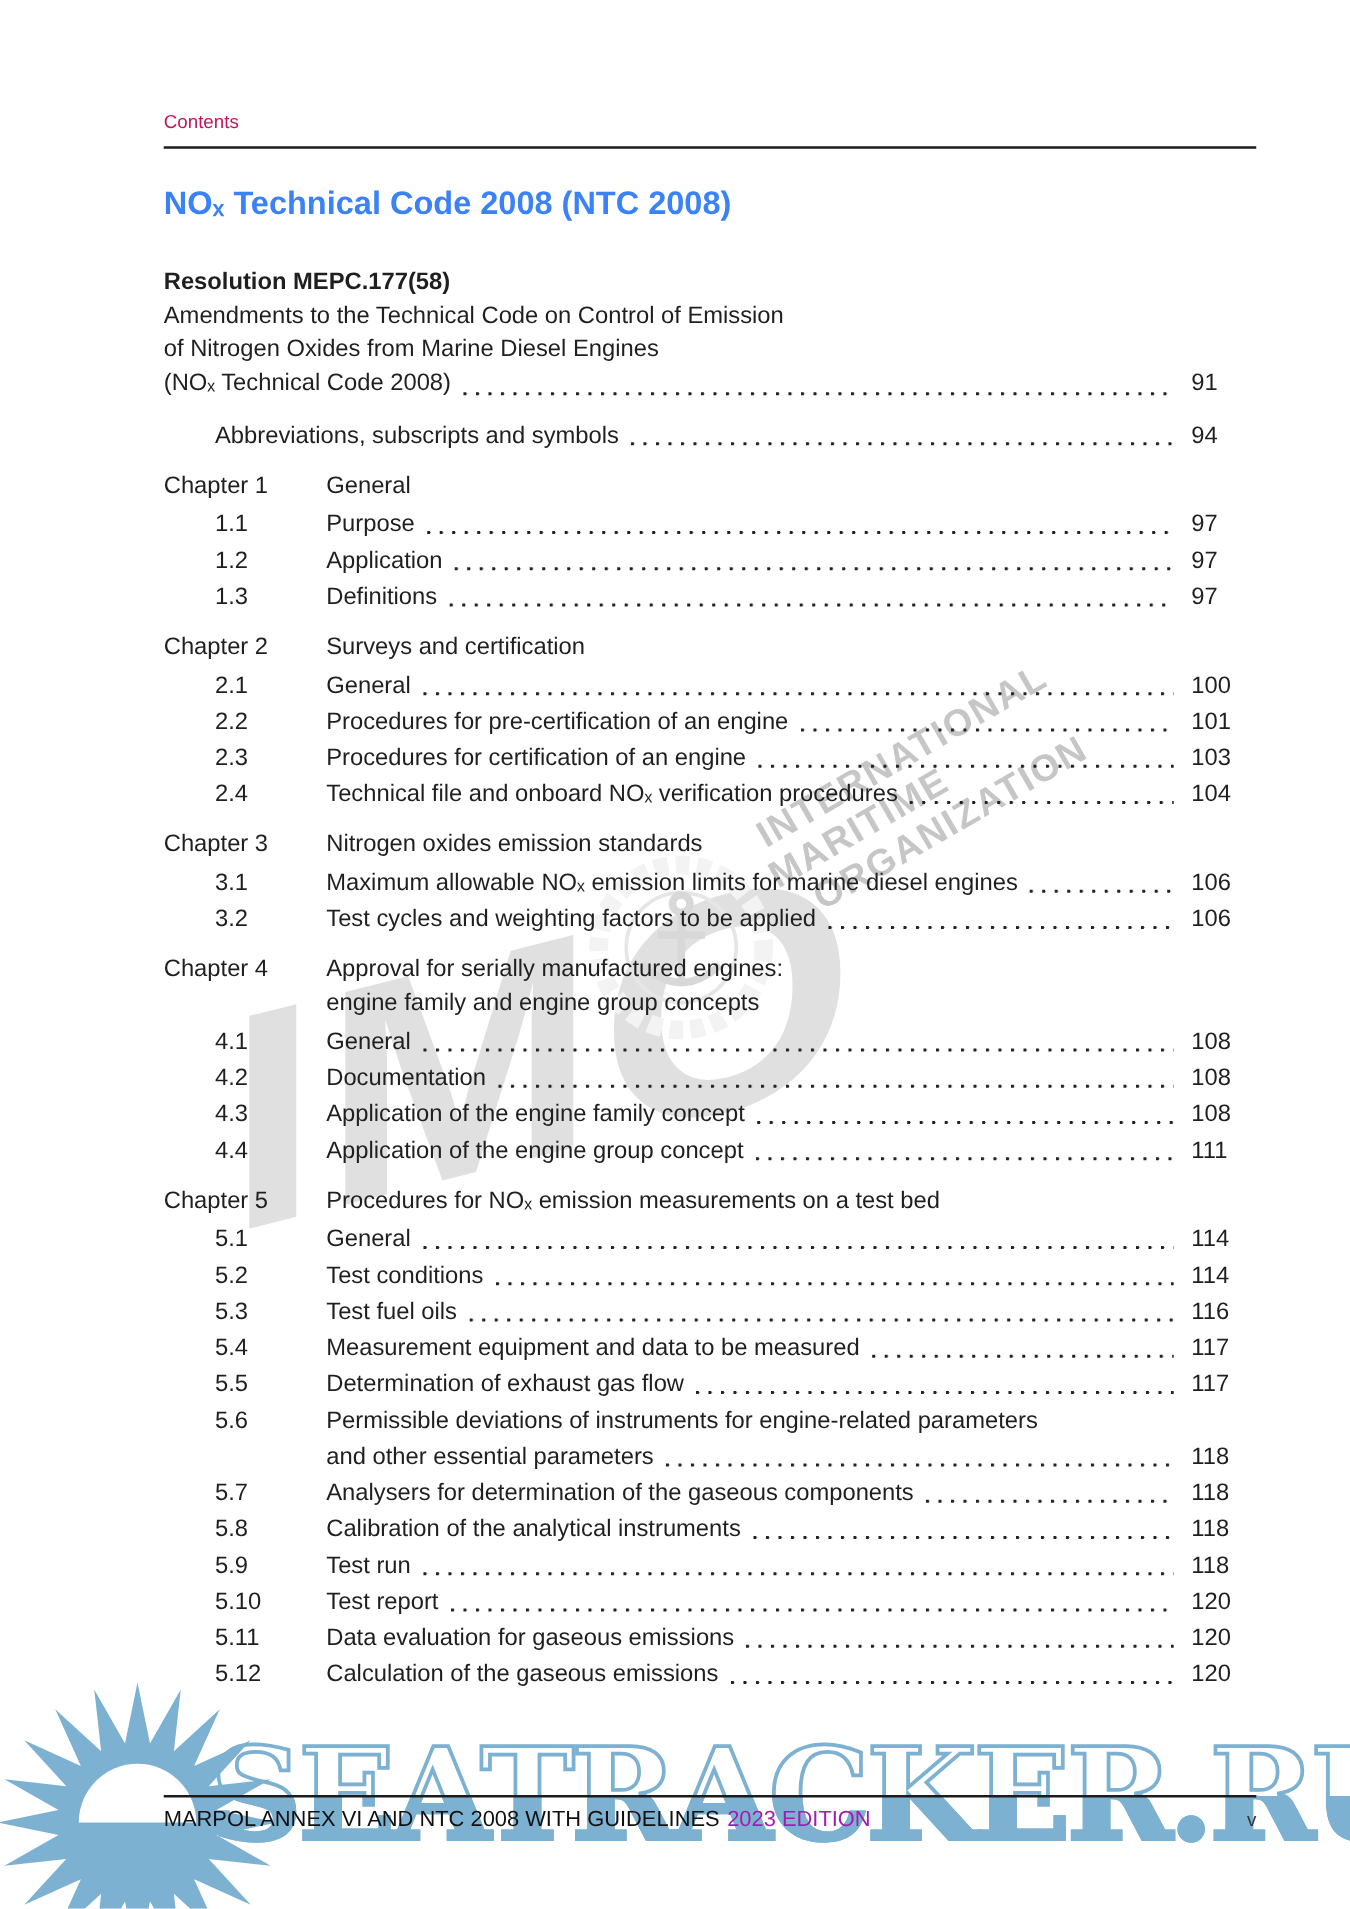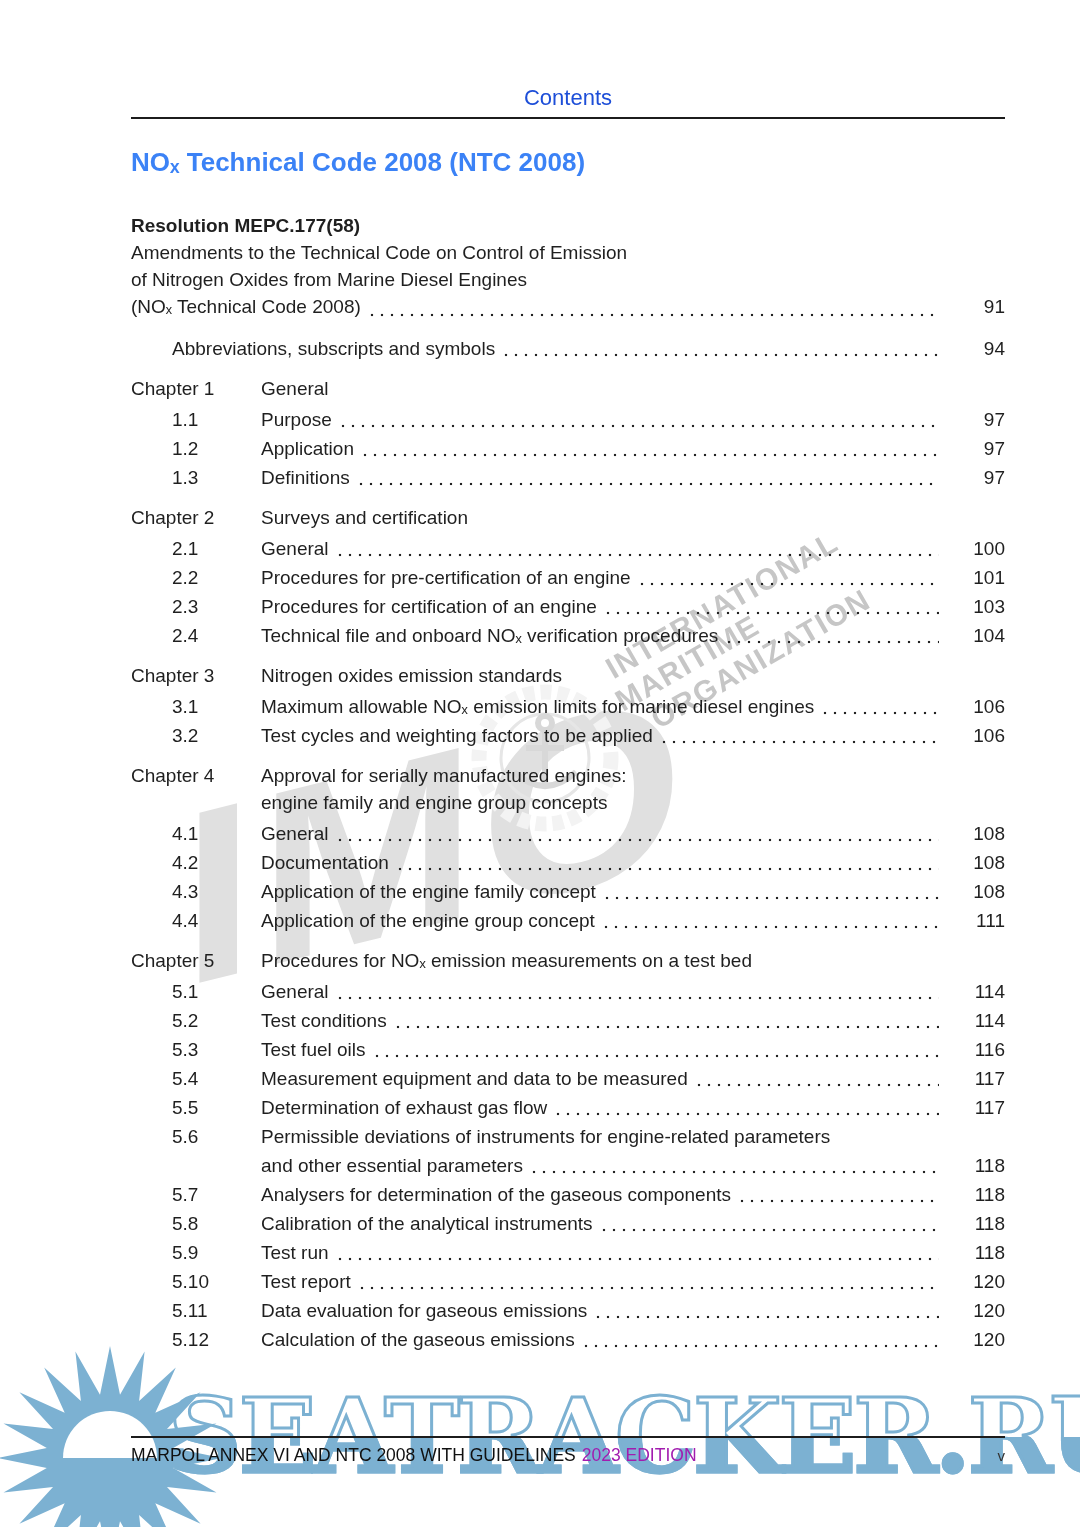--- a/index.html
+++ b/index.html
@@ -27,37 +27,37 @@
     left:168px;top:1380px;font-family:"DejaVu Serif","Liberation Serif",serif;
     font-weight:bold;font-size:102px;line-height:1.1;letter-spacing:-3px;white-space:nowrap;
     color:transparent;
     background:linear-gradient(to bottom,#ffffff 0%,#ffffff 51%,#7cb1d2 51%,#7cb1d2 100%);
     -webkit-background-clip:text;background-clip:text;
     -webkit-text-stroke:3px #7cb1d2;
   }
   .wm-sun{left:-6px;top:1342px;}
   
   .content{position:absolute;left:131px;top:88px;width:874px;z-index:2;}
-  .contents-label{text-align:center;font-size:22px;line-height:20px;color:#1d4ed8;}
+  .contents-label{text-align:left;font-size:15px;line-height:20px;color:#be185d;}
   .head-rule{height:2px;background:#1c1c1c;margin-top:9px;}
   .doc-title{font-size:26px;line-height:30px;font-weight:bold;color:#3b82f6;margin:28px 0 0 0;}
   .res{margin-top:35px;margin-bottom:17px;font-size:19px;line-height:27px;}
   .res-heading{font-weight:bold;}
   .toc-row{display:flex;font-size:19px;line-height:23px;margin-bottom:6px;}
   .res .toc-row{line-height:27px;margin-bottom:0;}
   .toc-row.indent{padding-left:41px;}
   .toc-num{width:89px;padding-left:41px;flex:none;}
   .toc-title{flex:none;}
   .leader{flex:1;position:relative;margin:0 14px 0 7px;min-width:20px;}
   .leader::after{
     content:"";position:absolute;left:2px;right:0;bottom:3px;height:4px;
     background-image:radial-gradient(circle at 2px 2px,#232323 1.3px,transparent 1.6px);
     background-size:10px 4px;background-repeat:repeat-x;
   }
-  .toc-page{flex:none;width:52px;text-align:right;}
+  .toc-page{flex:none;width:52px;text-align:left;}
   .chapter-row{display:flex;font-weight:normal;font-size:19px;line-height:27px;margin:15px 0 6px 0;}
   .chap-label{width:130px;flex:none;}
   .chap-title{flex:1;}
   
   .footer{position:absolute;left:131px;right:75px;top:1436px;z-index:2;}
   .footer-rule{height:2px;background:#1c1c1c;}
   .footer-row{display:flex;justify-content:space-between;align-items:baseline;margin-top:7px;}
   .footer-left{font-size:17.5px;}
   .footer-bold{font-weight:normal;color:#101010;}
   .footer-light{font-weight:normal;color:#a21caf;margin-left:6px;}

